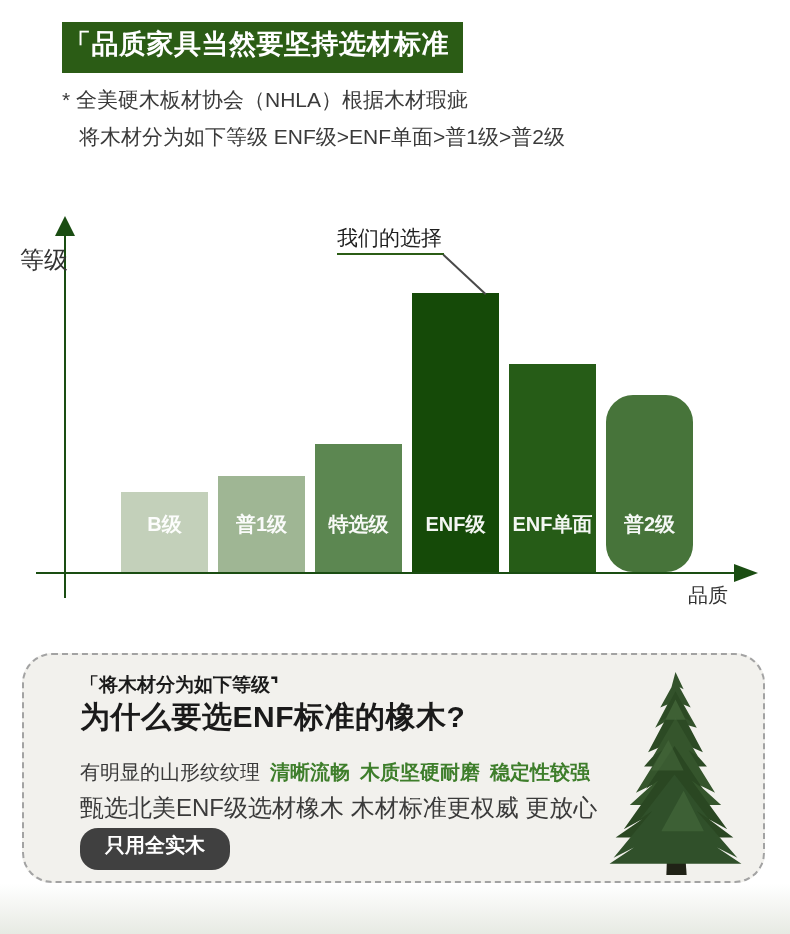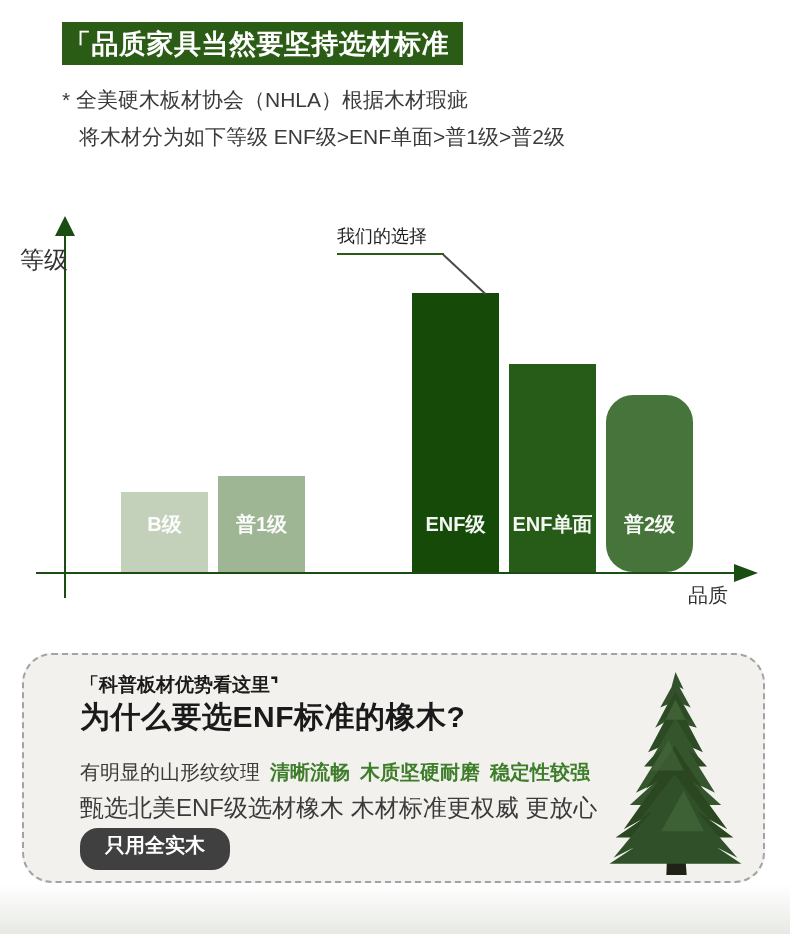--- a/index.html
+++ b/index.html
@@ -1,40 +1,40 @@
 <!DOCTYPE html>
 <html><head>
 <meta charset="utf-8">
 <style>
   html,body{margin:0;padding:0;background:#fff;}
   .stage{position:relative;width:790px;height:934px;background:#ffffff;overflow:hidden;
          font-family:"Liberation Sans","DejaVu Sans",sans-serif;}
   
   .banner{position:absolute;left:62px;top:22px;height:43px;line-height:44px;
           background:#2b5c15;color:#fff;font-size:27px;font-weight:700;
-          padding:0 14px 0 2px;letter-spacing:.5px;white-space:nowrap;}
+          padding:0 14px 8px 2px;letter-spacing:.5px;white-space:nowrap;}
   .note{position:absolute;left:62px;color:#3a3a3a;font-size:21px;white-space:nowrap;}
   .note1{top:86px;}
   .note2{top:123px;left:79px;}
   
   .y-axis{position:absolute;left:64px;top:232px;width:2px;height:366px;background:#1a4d12;}
   .y-arrow{position:absolute;left:55px;top:216px;width:0;height:0;
            border-left:10px solid transparent;border-right:10px solid transparent;
            border-bottom:20px solid #1a4d12;}
   .x-axis{position:absolute;left:36px;top:572px;width:700px;height:2px;background:#1a4d12;}
   .x-arrow{position:absolute;left:734px;top:564px;width:0;height:0;
            border-top:9px solid transparent;border-bottom:9px solid transparent;
            border-left:24px solid #1a4d12;}
   .ylabel{position:absolute;left:20px;top:244px;font-size:24px;color:#333;}
   .xlabel{position:absolute;left:688px;top:582px;font-size:20px;color:#333;}
   .bar{position:absolute;bottom:0;}
   .bars-wrap{position:absolute;left:0;top:0;width:790px;height:572px;}
   .bar-label{position:absolute;bottom:34px;left:0;width:100%;text-align:center;
              color:rgba(255,255,255,.95);font-size:20px;white-space:nowrap;font-weight:bold;}
-  .anno-text{position:absolute;left:337px;top:224px;font-size:18px;color:#1f1f1f;white-space:nowrap;text-align:center;}
+  .anno-text{position:absolute;left:337px;top:224px;font-size:21px;color:#1f1f1f;white-space:nowrap;text-align:center;}
   .anno-underline{position:absolute;left:337px;top:253px;width:107px;height:2px;background:#2b5c15;}
   .anno-line{position:absolute;left:444px;top:254px;width:58px;height:1.5px;background:#4a4a4a;
              transform-origin:0 0;transform:rotate(43deg);}
   
   .panel{position:absolute;left:22px;top:653px;width:739px;height:226px;
          background:#f2f1ed;border:2px dashed #a3a3a3;border-radius:30px;}
   .kicker{position:absolute;left:56px;top:17px;font-size:19px;font-weight:700;color:#1a1a1a;}
   .panel-title{position:absolute;left:56px;top:42px;font-size:30px;font-weight:700;color:#1a1a1a;
                letter-spacing:.5px;}
   .feat-line{position:absolute;left:56px;top:104px;font-size:20px;color:#3a3a3a;white-space:nowrap;}
@@ -62,37 +62,40 @@
   <div class="ylabel">等级</div>
   <div class="xlabel">品质</div>
 
   <div class="bars-wrap" id="bars">
       <div class="bar" style="left: 121px; width: 87px; height: 80px; background: rgb(195, 208, 186);">
         <div class="bar-label">B级</div>
       </div>
       <div class="bar" style="left: 218px; width: 87px; height: 96px; background: rgb(159, 182, 148);">
         <div class="bar-label">普1级</div>
       </div>
+      <div class="bar" style="left: 315px; width: 87px; height: 128px; background: rgb(92, 135, 81);">
+        <div class="bar-label">特选级</div>
+      </div>
       <div class="bar" style="left: 412px; width: 87px; height: 279px; background: rgb(21, 74, 8);">
         <div class="bar-label">ENF级</div>
       </div>
       <div class="bar" style="left: 509px; width: 87px; height: 208px; background: rgb(38, 92, 23);">
         <div class="bar-label">ENF单面</div>
       </div>
       <div class="bar" style="left: 606px; width: 87px; height: 177px; background: rgb(71, 116, 58); border-radius: 27px;">
         <div class="bar-label">普2级</div>
       </div>
     </div>
 
   <div class="anno-text">我们的选择</div>
   <div class="anno-underline"></div>
   <div class="anno-line"></div>
 
   <div class="panel">
-    <div class="kicker">「科普板材优势看这里⌝</div>
+    <div class="kicker">「将木材分为如下等级⌝</div>
     <div class="panel-title">为什么要选ENF标准的橡木?</div>
     <div class="feat-line">
       <span>有明显的山形纹纹理</span><span class="hl">清晰流畅</span><span class="hl">木质坚硬耐磨</span><span class="hl">稳定性较强</span>
     </div>
     <div class="feat-line2">甄选北美ENF级选材橡木 木材标准更权威 更放心</div>
     <div class="pill">只用全实木</div>
 
     <svg class="tree" viewBox="0 0 175 205" xmlns="http://www.w3.org/2000/svg">
       <path d="M80 146 L94 146 L98 203 L78 203 Z" fill="#202216"></path>
       <polygon fill="#33522b" points="87,3 95,20 91,18 102,38 95,35 108,58 80,50 67,58 79,35 72,38 83,18"></polygon>

